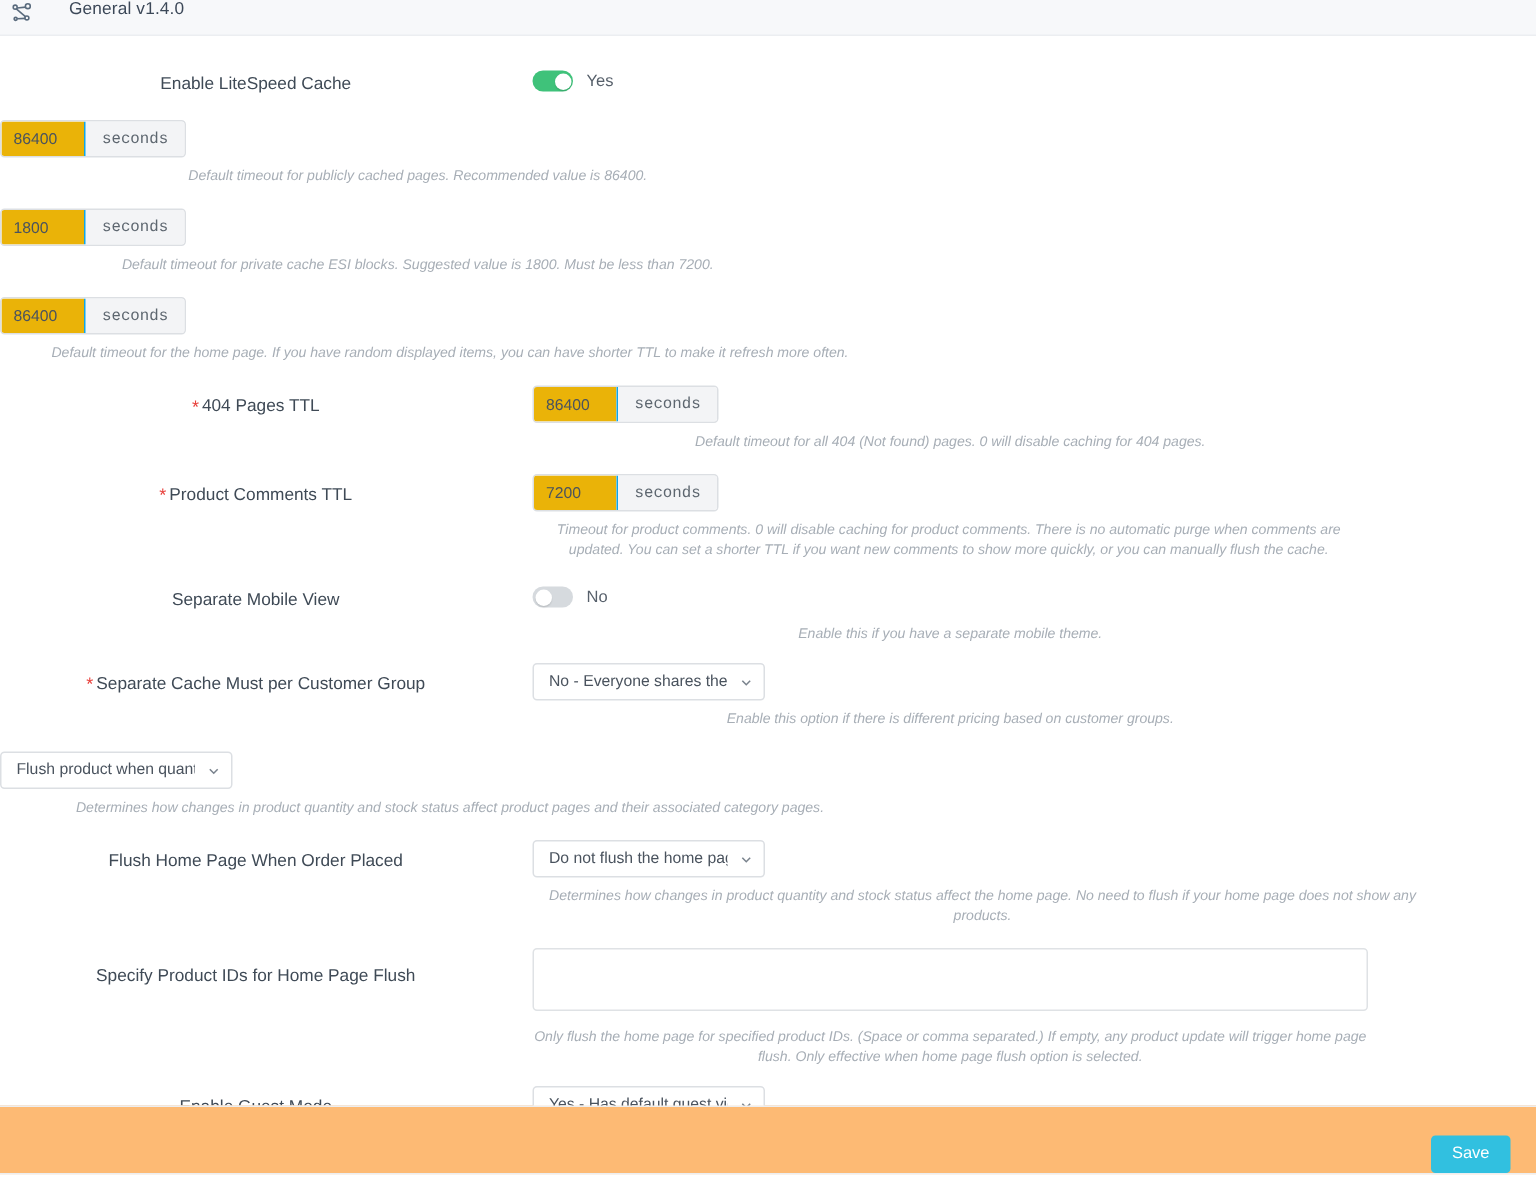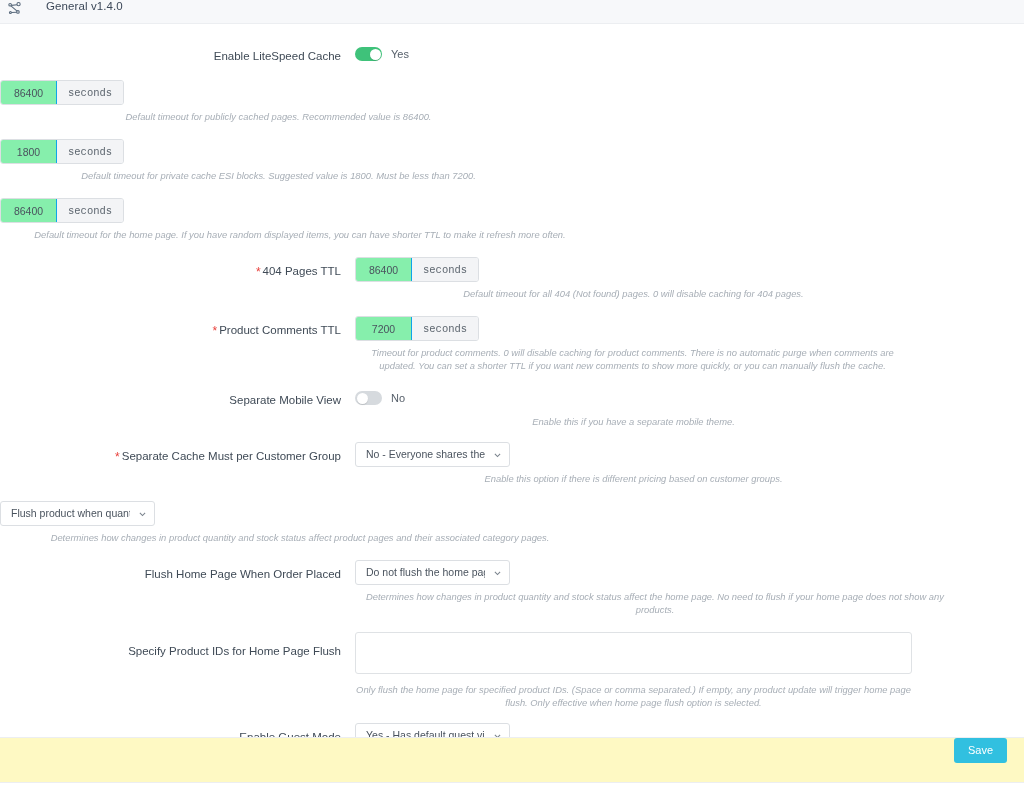--- a/index.html
+++ b/index.html
@@ -50,21 +50,21 @@
     overflow: hidden;
   }
   .row {
     display: flex;
     align-items: flex-start;
     padding: 0 0 0 0;
   }
   .label-col {
     width: 355px;
     flex: 0 0 355px;
-    text-align: right;
+    text-align: center;
     padding-right: 14px;
     font-size: 11.5px;
     color: #3f4a56;
     line-height: 14px;
     padding-top: 7px;
     white-space: nowrap;
   }
   .req {
     color: #e8413c;
     font-size: 12px;
@@ -126,22 +126,21 @@
     background: #fff;
   }
   .input-group input {
     border: none;
     outline: none;
     width: 55px;
     padding: 0 8px;
     font-size: 10.5px;
     color: #4a535e;
     font-family: "Liberation Sans", sans-serif;
-    background: #86efac;
-    text-align: center;
+    background: #eab308;
   }
   .addon {
     background: #f3f4f6;
     border-left: 1px solid #0ea5e9;
     padding: 0 11px;
     display: flex;
     align-items: center;
     font-size: 10.5px;
     color: #5d666f;
     font-family: Liberation Mono, monospace;
@@ -190,25 +189,25 @@
     font-size: 10.5px;
     color: #4a535e;
     padding: 6px 8px;
     background: #fff;
   }
 
   
   .footer {
     flex: 0 0 46px;
     height: 46px;
-    background: #fef9c3;
+    background: #fdba74;
     border-top: 1px solid #eceef1;
     border-bottom: 1px solid #eceef1;
     display: flex;
-    align-items: flex-start;
+    align-items: flex-end;
     justify-content: flex-end;
     padding-right: 17px;
   }
   .save-btn {
     background: #31c0e0;
     border: none;
     color: #ffffff;
     font-size: 11px;
     font-family: "Liberation Sans", sans-serif;
     border-radius: 3px;

